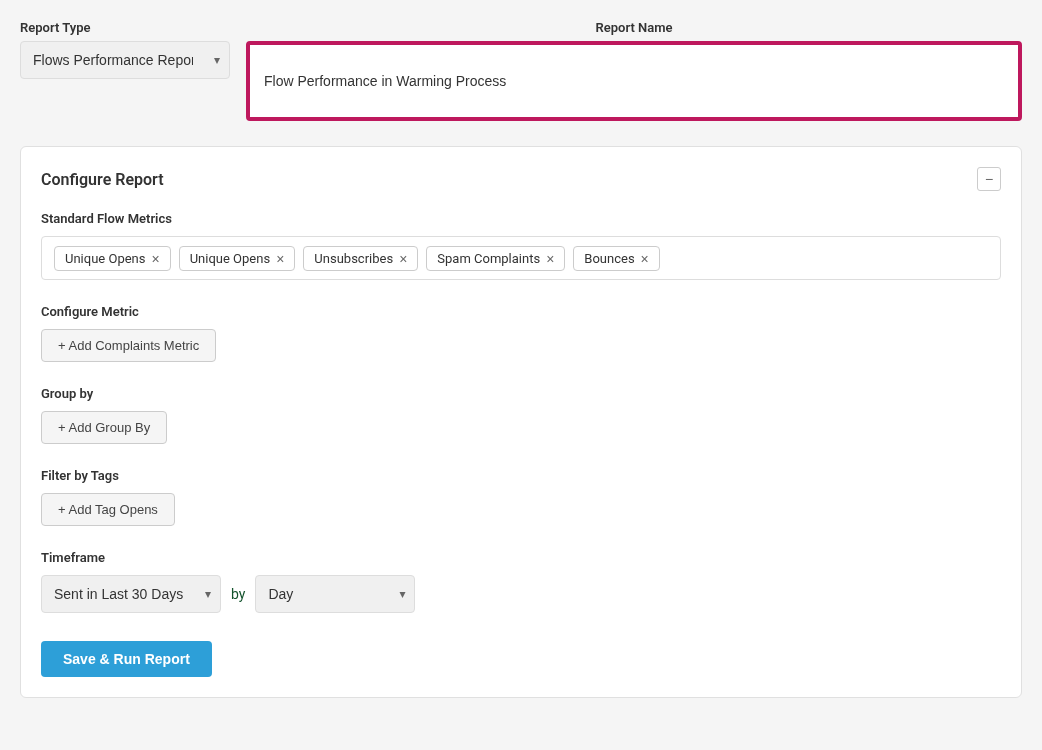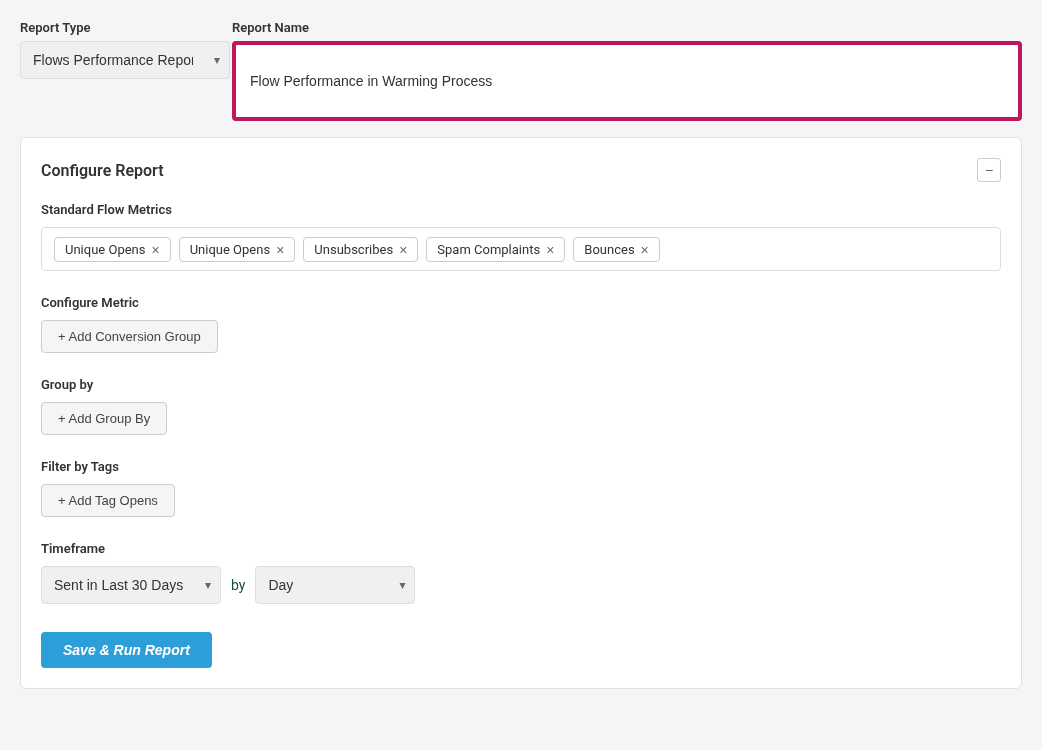--- a/index.html
+++ b/index.html
@@ -17,37 +17,38 @@
     }
 
     .page-wrapper {
       max-width: 1042px;
       margin: 0 auto;
       background: #f5f5f5;
     }
 
     .form-row {
       display: flex;
-      gap: 2px;
-      margin-bottom: 16px;
+      gap: 16px;
+      margin-bottom: 25px;
       align-items: flex-start;
     }
 
     .field-group {
       display: flex;
       flex-direction: column;
       gap: 6px;
     }
 
     .field-group.report-type {
       flex: 0 0 200px;
     }
 
     .field-group.report-name {
       flex: 1;
+      align-items: center;
     }
 
     .field-label {
       font-size: 13px;
       font-weight: 600;
       color: #333;
     }
 
     .select-wrapper {
       position: relative;
@@ -205,21 +206,20 @@
 
     .save-btn {
       background: #2d9fd8;
       color: #fff;
       border: none;
       border-radius: 4px;
       padding: 10px 22px;
       font-size: 14px;
       font-weight: 600;
       cursor: pointer;
-      font-style: italic;
     }
   </style>
 </head>
 <body>
 
 <div class="page-wrapper">
 
   <div class="form-row">
     <div class="field-group report-type">
       <label class="field-label">Report Type</label>
@@ -270,21 +270,21 @@
         <span class="metric-tag">
           <span>Bounces</span>
           <button class="metric-tag-remove">×</button>
         </span>
       </div>
     </div>
 
     
     <div class="section-block">
       <div class="section-label">Configure Metric</div>
-      <button class="add-btn">+ Add Conversion Group</button>
+      <button class="add-btn">+ Add Complaints Metric</button>
     </div>
 
     
     <div class="section-block">
       <div class="section-label">Group by</div>
       <button class="add-btn">+ Add Group By</button>
     </div>
 
     
     <div class="section-block">

